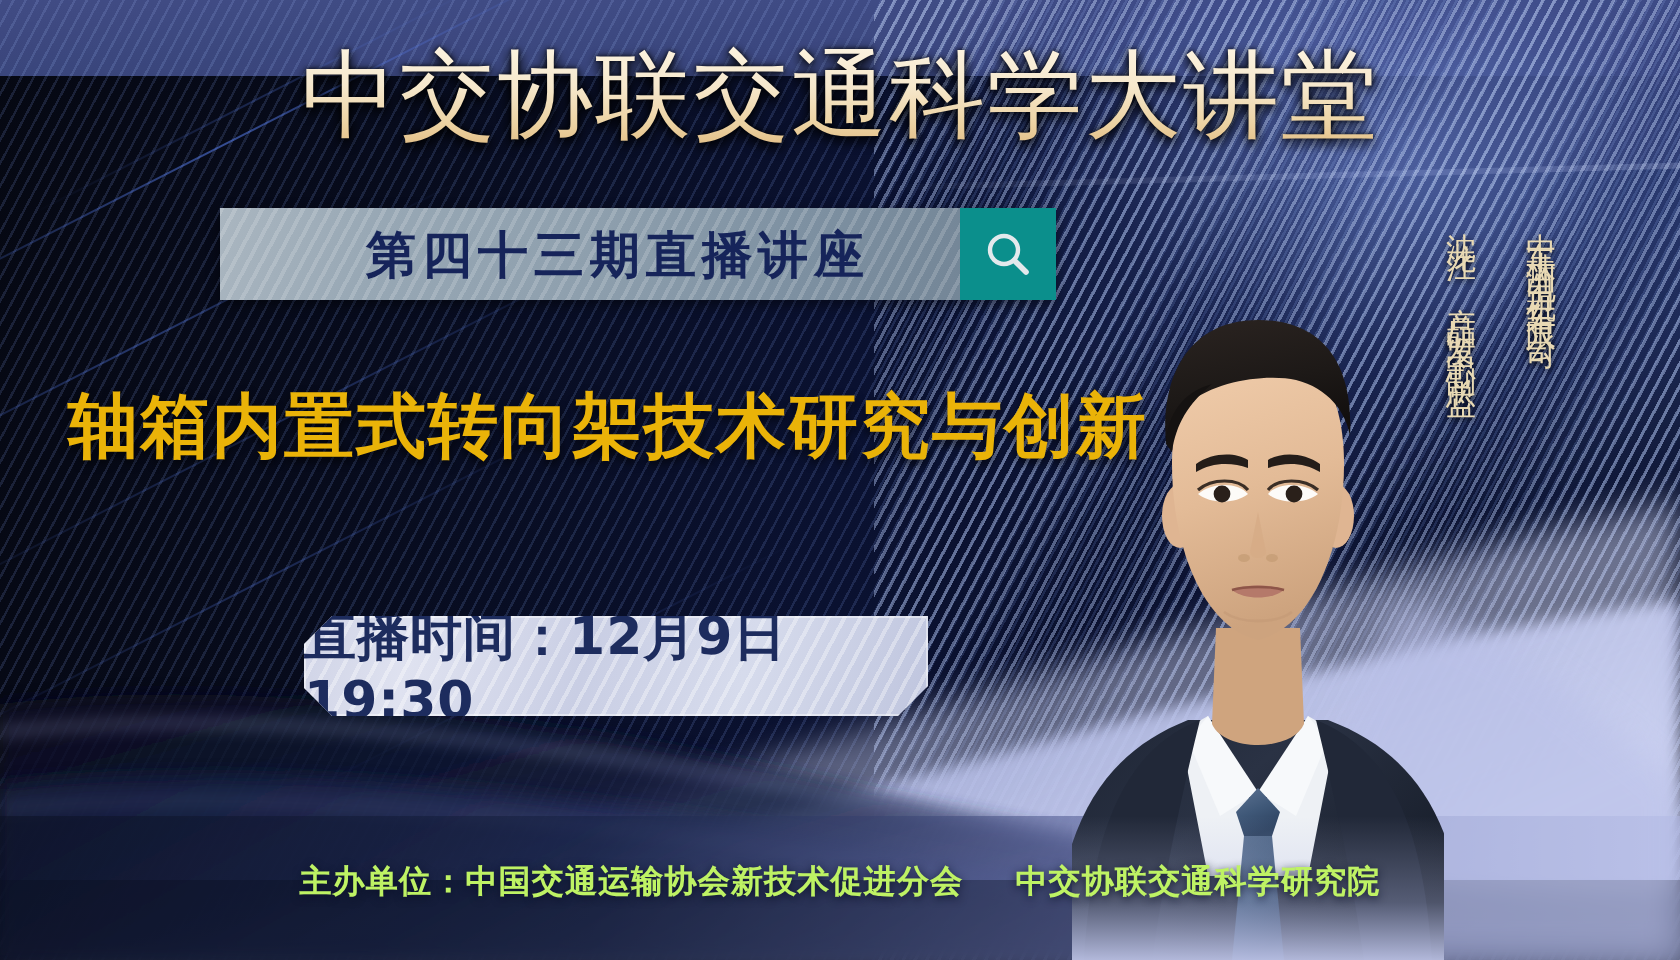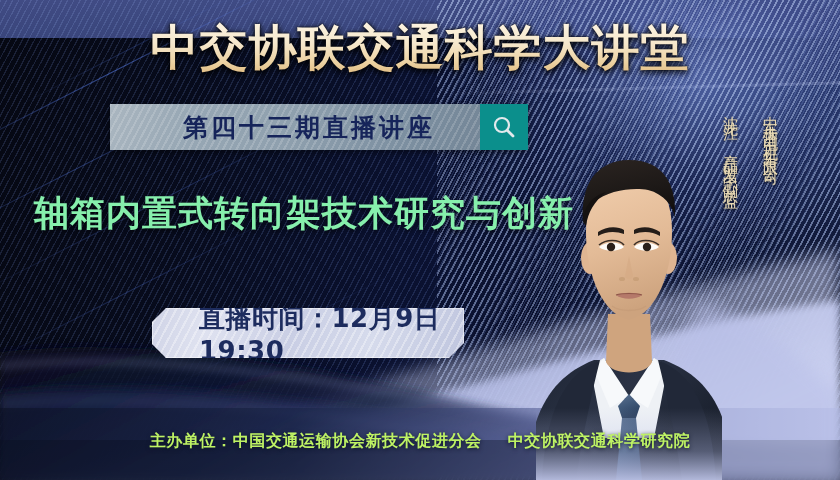--- a/index.html
+++ b/index.html
@@ -51,21 +51,21 @@
 
   
   .silk{position:absolute;inset:0;pointer-events:none;}
   .glow-tr{position:absolute;right:-12%;top:-18%;width:58%;height:70%;
     background:radial-gradient(closest-side,rgba(120,145,225,.55),rgba(60,80,160,.15) 60%,rgba(0,0,0,0) 100%);
     filter:blur(12px);}
 
   
   .title{
     position:absolute;left:0;right:0;top:16px;text-align:center;
-    font-size:48px;font-weight:700;letter-spacing:1px;
+    font-size:48px;font-weight:400;letter-spacing:1px;
     font-family:"DejaVu Sans","Liberation Sans",sans-serif;
     background:linear-gradient(180deg,#fdf6e6 0%,#f6e8cd 42%,#ecd2a2 72%,#dcb377 100%);
     -webkit-background-clip:text;background-clip:text;color:transparent;
     -webkit-text-stroke:0px;
     filter:drop-shadow(0 2px 3px rgba(0,0,0,.75)) drop-shadow(0 0 1px rgba(0,0,0,.9));
     white-space:nowrap;
   }
 
   
   .subbar{position:absolute;left:110px;top:104px;height:46px;display:flex;align-items:stretch;
@@ -78,36 +78,36 @@
     position:relative;overflow:hidden;
   }
   .subbar-text:before{content:"";position:absolute;inset:0;
     background-image:repeating-linear-gradient(118deg,rgba(255,255,255,.16) 0 2px,rgba(0,0,0,0) 2px 6px);}
   .subbar-text span{position:relative;margin-left:28px;}
   .subbar-icon{width:48px;background:#0b8f8c;display:flex;align-items:center;justify-content:center;}
   .subbar-icon svg{display:block;}
 
   
   .headline{position:absolute;left:34px;top:190px;font-size:35px;font-weight:700;
-    letter-spacing:1px;color:#86efac;white-space:nowrap;
+    letter-spacing:1px;color:#eab308;white-space:nowrap;
     font-family:"DejaVu Sans","Liberation Sans",sans-serif;
     text-shadow:0 2px 5px rgba(0,0,0,.7);}
 
   
   .timepill{position:absolute;left:152px;top:308px;width:312px;height:50px;
     display:flex;align-items:center;justify-content:center;
     color:#1d2c5e;font-size:26px;font-weight:700;letter-spacing:.5px;
     font-family:"DejaVu Sans","Liberation Sans",sans-serif;
     background:linear-gradient(105deg,#cfd3e6 0%,#dfe2f0 18%,#c9cee4 45%,#d6dbec 70%,#bfc5de 100%);
     clip-path:polygon(14px 0,100% 0,100% calc(100% - 15px),calc(100% - 15px) 100%,14px 100%,0 calc(100% - 14px),0 14px);
     box-shadow:0 3px 10px rgba(0,0,0,.5),inset 0 0 0 1px rgba(255,255,255,.45);
     overflow:hidden;position:absolute;}
   .timepill:before{content:"";position:absolute;inset:0;
     background-image:repeating-linear-gradient(118deg,rgba(255,255,255,.35) 0 2px,rgba(0,0,0,0) 2px 7px);}
-  .timepill span{position:relative;padding-left:47px;}
+  .timepill span{position:relative;}
 
   
   .portrait{position:absolute;left:536px;top:108px;width:186px;height:372px;overflow:hidden;}
   .portrait svg{display:block;}
 
   
   .vtext{position:absolute;writing-mode:vertical-rl;text-orientation:upright;
     color:#e8d9b4;font-size:15px;letter-spacing:5px;line-height:1.1;font-weight:500;
     font-family:"DejaVu Sans","Liberation Sans",sans-serif;
     text-shadow:0 1px 3px rgba(0,0,0,.8);}

